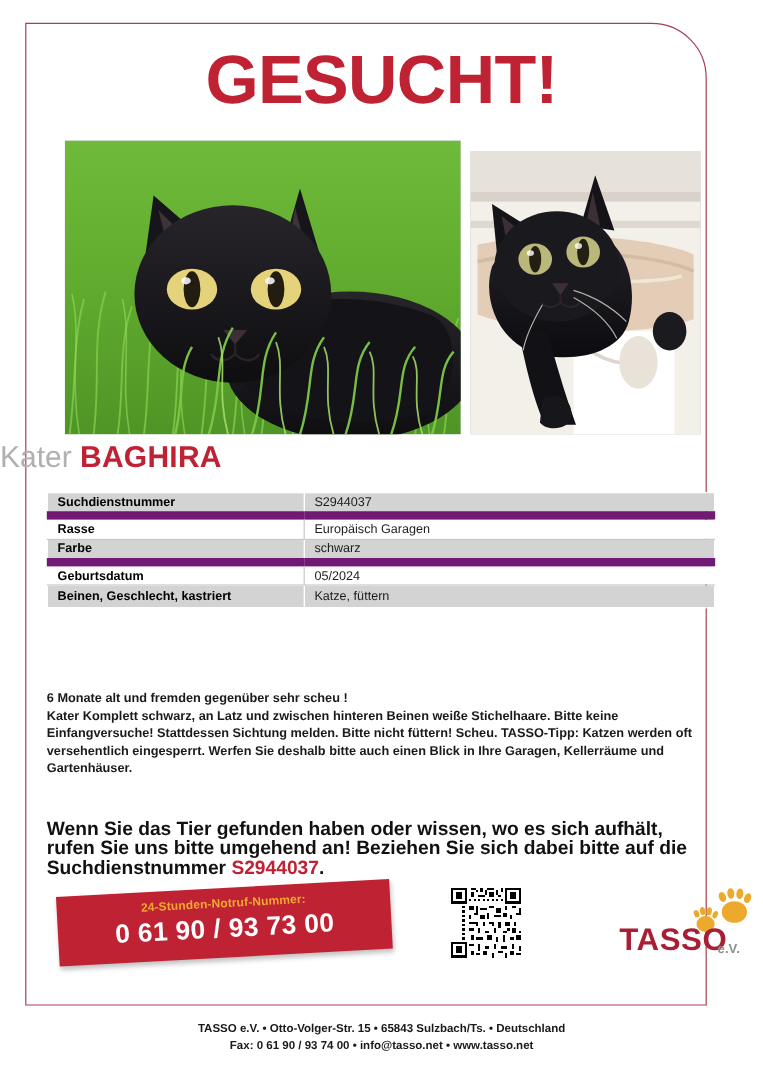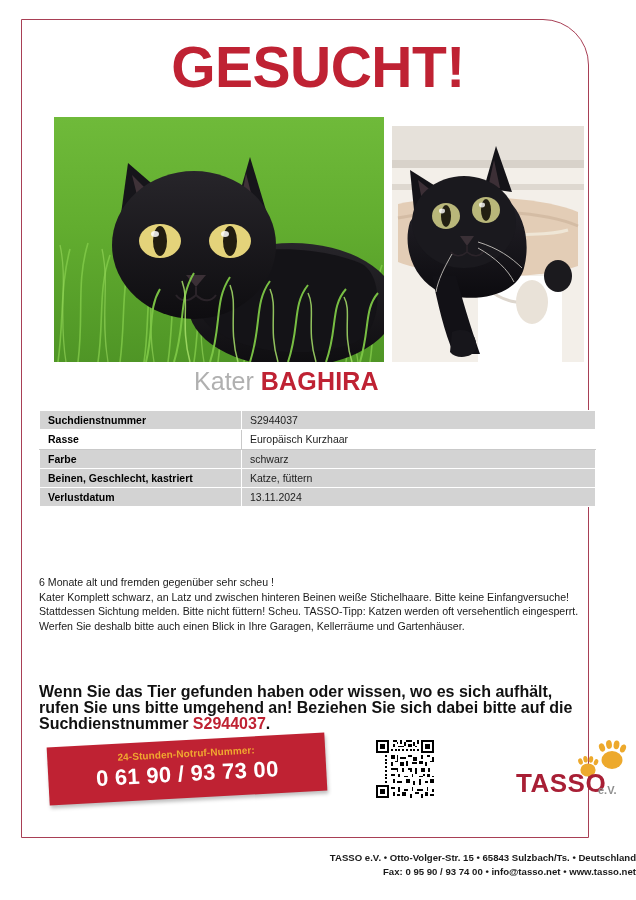--- a/index.html
+++ b/index.html
@@ -76,21 +76,21 @@
     height: 236px;
   }
   .photo svg { display: block; width: 100%; height: 100%; }
 
   
   .pet-name {
     position: absolute;
     left: 0;
     top: 366px;
     width: 573px;
-    text-align: center;
+    text-align: left;
     font-size: 25px;
     line-height: 30px;
   }
   .pet-name .kind {
     color: #b0b0b0;
     font-weight: normal;
   }
   .pet-name .name {
     color: #bf2233;
     font-weight: bold;
@@ -103,50 +103,51 @@
     left: 39px;
     top: 410px;
     width: 557px;
     border-collapse: collapse;
     font-size: 10.5px;
     table-layout: fixed;
   }
   .data-table tr { height: 19.3px; }
   .data-table td {
     border: 1px solid #ffffff;
-    padding: 1px 4px 1px 8px;
+    padding: 1px 16px 1px 8px;
     vertical-align: middle;
     white-space: nowrap;
     overflow: hidden;
   }
   .data-table td.k {
     width: 189px;
     font-weight: bold;
     color: #000000;
   }
   .data-table td.v {
     color: #1d1d1d;
   }
   .data-table tr.odd td { background: #d3d3d3; }
   .data-table tr.even td { background: #ffffff; }
   .data-table tr.even td.k,
-  .data-table tr.even td.v { border-top: 1px solid #701a75; border-bottom: 1px solid #c9c9c9; }
+  .data-table tr.even td.v { border-top: 7px solid #701a75; border-bottom: 1px solid #c9c9c9; }
   .data-table tr.odd td.k { border-right: 1px solid #ffffff; }
   .data-table tr.even td.k { border-right: 1px solid #c9c9c9; }
 
   
   .description {
     position: absolute;
     left: 39px;
     top: 575px;
     width: 556px;
     font-size: 10.6px;
     line-height: 14.6px;
     color: #1a1a1a;
     white-space: pre-line;
+    font-weight: bold;
   }
 
   
   .cta {
     position: absolute;
     left: 39px;
     top: 684px;
     width: 556px;
     font-size: 16px;
     line-height: 16px;
@@ -211,21 +212,21 @@
     text-align: right;
   }
   .tasso-logo svg { display:block; width:100%; height:100%; }
 
   
   .footer {
     position: absolute;
     left: 0;
     top: 851px;
     width: 636px;
-    text-align: right;
+    text-align: center;
     font-size: 9.6px;
     line-height: 13.5px;
     font-weight: bold;
     color: #1a1a1a;
   }
 </style>
 </head>
 <body>
 
 <div class="sheet">
@@ -372,33 +373,33 @@
   </div>
 
   <table class="data-table">
     <tbody>
         <tr class="odd">
           <td class="k">Suchdienstnummer</td>
           <td class="v">S2944037</td>
         </tr>
         <tr class="even">
           <td class="k">Rasse</td>
-          <td class="v">Europäisch Kurzhaar</td>
+          <td class="v">Europäisch Garagen</td>
         </tr>
         <tr class="odd">
           <td class="k">Farbe</td>
           <td class="v">schwarz</td>
         </tr>
+        <tr class="even">
+          <td class="k">Geburtsdatum</td>
+          <td class="v">05/2024</td>
+        </tr>
         <tr class="odd">
           <td class="k">Beinen, Geschlecht, kastriert</td>
           <td class="v">Katze, füttern</td>
-        </tr>
-        <tr class="odd">
-          <td class="k">Verlustdatum</td>
-          <td class="v">13.11.2024</td>
         </tr>
       </tbody>
   </table>
 
   <div class="description">6 Monate alt und fremden gegenüber sehr scheu !
 Kater Komplett schwarz, an Latz und zwischen hinteren Beinen weiße Stichelhaare.  Bitte keine Einfangversuche! Stattdessen Sichtung melden. Bitte nicht füttern! Scheu. TASSO-Tipp: Katzen werden oft versehentlich eingesperrt. Werfen Sie deshalb bitte auch einen Blick in Ihre Garagen, Kellerräume und Gartenhäuser.</div>
 
   <div class="cta">
     <span>Wenn Sie das Tier gefunden haben oder wissen, wo es sich aufhält, rufen Sie uns bitte umgehend an! Beziehen Sie sich dabei bitte auf die Suchdienstnummer </span><span class="ref">S2944037</span><span>.</span>
   </div>
@@ -539,16 +540,16 @@
           <ellipse cx="80" cy="28.2" rx="2.1" ry="3.2" transform="rotate(22 80 28.2)"></ellipse>
         </g>
         <text x="0" y="58" font-family="'Liberation Sans', sans-serif" font-size="26" font-weight="bold" fill="#a81f35" letter-spacing="0.5">TASSO</text>
         <text x="82" y="60" font-family="'Liberation Sans', sans-serif" font-size="11" font-weight="bold" fill="#8e8e8e">e.V.</text>
       </svg>
     </div>
   </div>
 
   <div class="footer">
     <div>TASSO e.V. • Otto-Volger-Str. 15 • 65843 Sulzbach/Ts. • Deutschland</div>
-    <div>Fax: 0 95 90 / 93 74 00 • info@tasso.net • www.tasso.net</div>
+    <div>Fax: 0 61 90 / 93 74 00 • info@tasso.net • www.tasso.net</div>
   </div>
 
 </div>
 
 </body></html>

